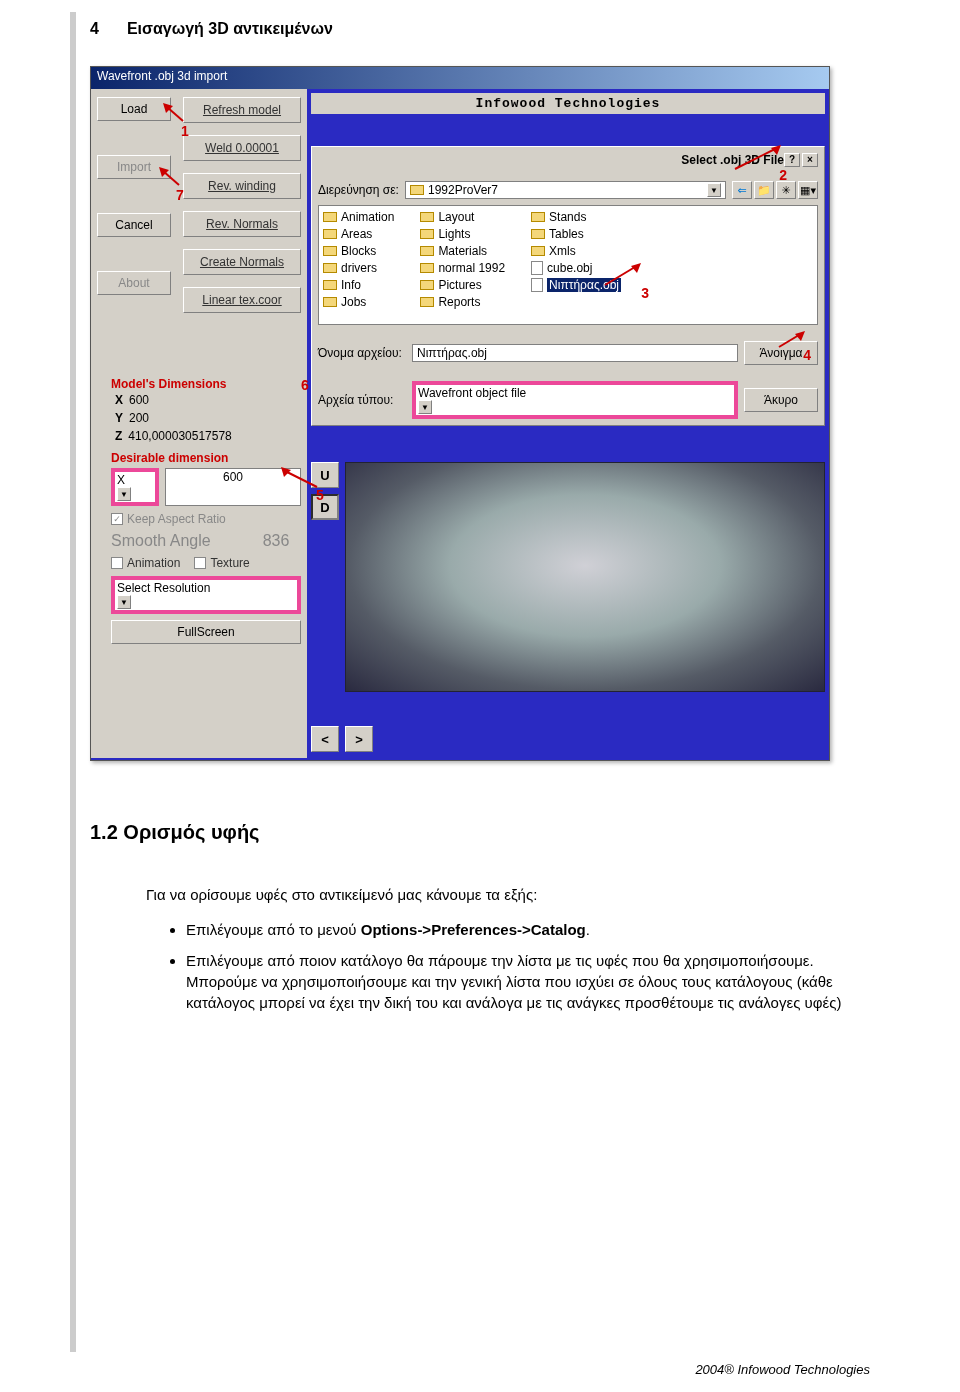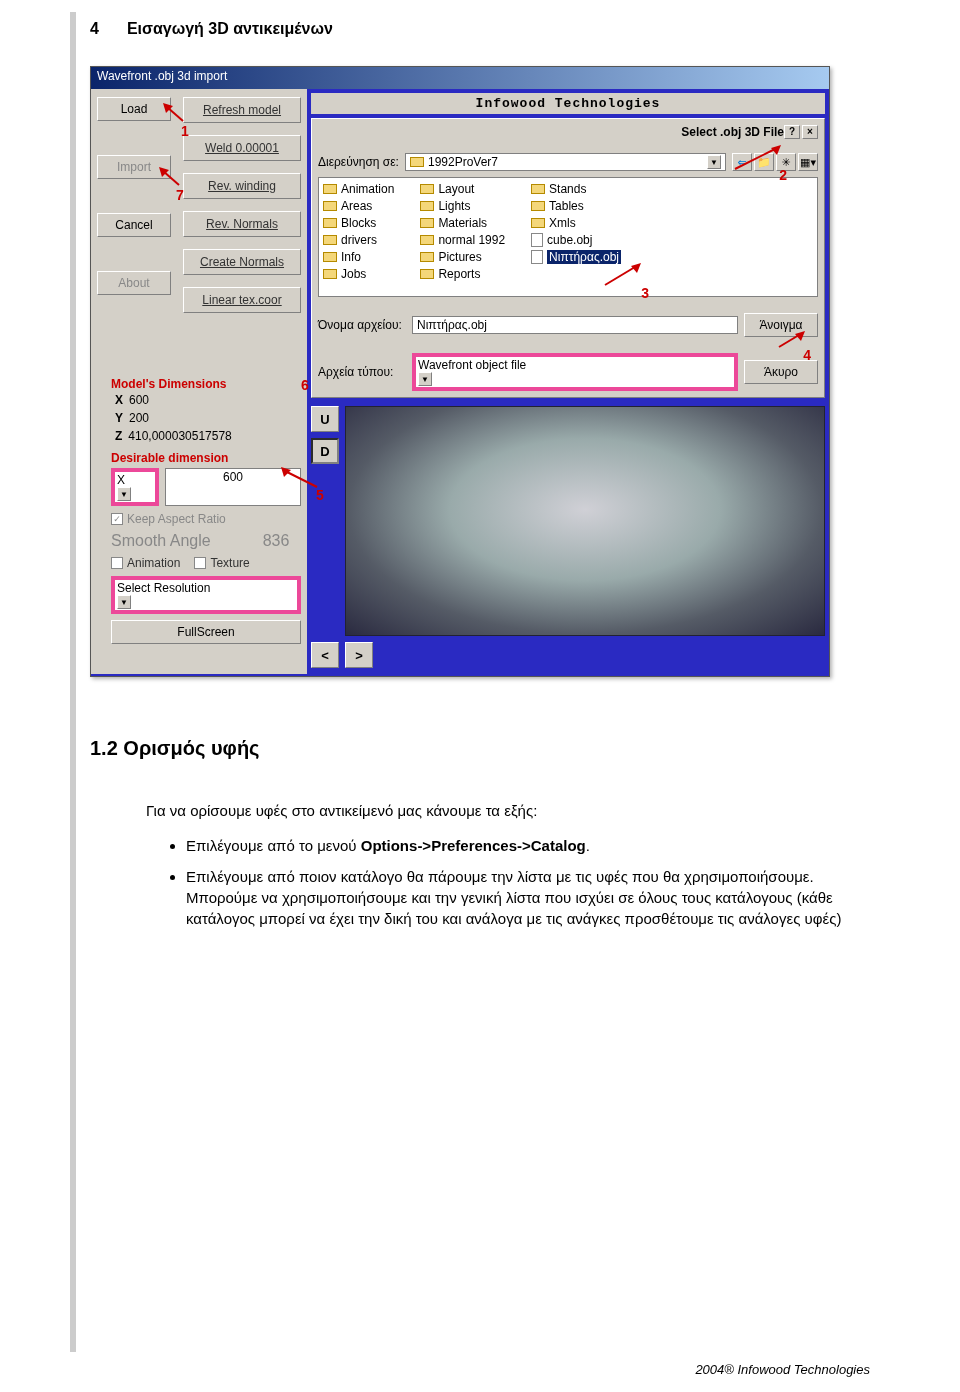--- a/index.html
+++ b/index.html
@@ -18,21 +18,21 @@
   .mid-col { width: 130px; background: #d4d0c8; padding: 8px 6px; font-family: Tahoma, sans-serif; font-size: 12px; display: flex; flex-direction: column; gap: 12px; }
   .link-btn { color: #333; text-decoration: underline; padding: 5px 2px; text-align: center; border: 1px solid; border-color: #fff #808080 #808080 #fff; background: #d4d0c8; }
   .red-label { color: #c00; font-size: 12px; font-weight: bold; margin-top: 6px; }
   .dim-row { display: flex; gap: 6px; font-size: 12px; font-weight: bold; padding: 2px 4px; }
   .dim-row .v { font-weight: normal; }
   .input-field { background: #fff; border: 1px solid #808080; padding: 1px 4px; font-size: 12px; }
   .chk { display: flex; align-items: center; gap: 4px; font-size: 12px; color: #888; padding: 2px 0; }
   .chkbox { width: 12px; height: 12px; border: 1px solid #888; background: #fff; display: inline-flex; align-items: center; justify-content: center; font-size: 9px; }
   .select-box { background: #fff; border: 4px solid #ec4899; display: flex; justify-content: space-between; padding: 1px 2px; font-size: 12px; flex-direction: column; }
   .dd-arrow { width: 14px; height: 14px; background: #d4d0c8; border: 1px solid; border-color: #fff #808080 #808080 #fff; display: inline-flex; align-items: center; justify-content: center; font-size: 8px; }
-  .right-area { flex: 1; display: flex; flex-direction: column; background: #2a2ac2; padding: 4px; }
+  .right-area { flex: 1; display: flex; flex-direction: column; background: #2a2ac2; padding: 4px; gap: 28px; }
   .brand { background: #d4d0c8; text-align: center; font-size: 13px; font-weight: bold; padding: 3px 0; font-family: "Courier New", monospace; letter-spacing: 1px; }
   .file-dialog { background: #d4d0c8; border: 1px solid; border-color: #fff #808080 #808080 #fff; margin: 4px 0 0 0; padding: 6px; font-family: Tahoma, sans-serif; font-size: 12px; }
   .fd-title { display: flex; justify-content: flex-end; align-items: center; margin-bottom: 14px; }
   .fd-close { display: flex; gap: 2px; }
   .fd-close .c { width: 16px; height: 14px; background: #d4d0c8; border: 1px solid; border-color: #fff #808080 #808080 #fff; font-size: 10px; text-align: center; line-height: 12px; font-weight: bold; }
   .fd-look { display: flex; align-items: center; gap: 6px; margin-bottom: 6px; }
   .fd-look .folder-sel { flex: 1; background: #fff; border: 1px solid #808080; padding: 1px 4px; display: flex; align-items: center; gap: 4px; }
   .fd-toolbar-ic { display: flex; gap: 2px; }
   .fd-toolbar-ic .ic { width: 20px; height: 18px; border: 1px solid; border-color: #fff #808080 #808080 #fff; background: #d4d0c8; display: inline-flex; align-items: center; justify-content: center; font-size: 11px; }
   .fd-list { background: #fff; border: 1px solid #808080; height: 120px; padding: 4px; display: flex; gap: 26px; }

